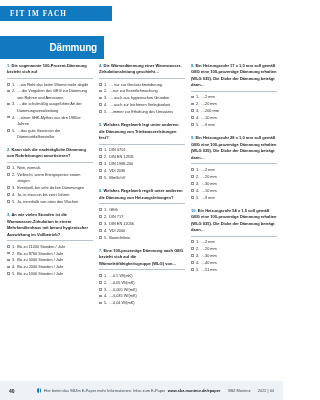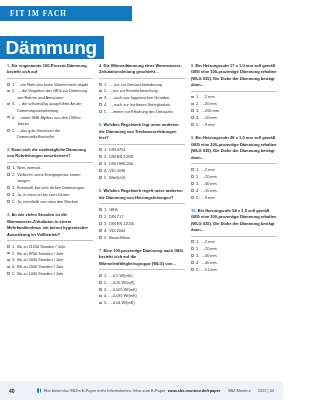--- a/index.html
+++ b/index.html
@@ -9,21 +9,21 @@
     background:#ffffff;
     position:relative;
     overflow:hidden;
     color:#1a1a1a;
   }
   .page { position:relative; width:283px; height:400px; background:#fff; }
 
   
   .kicker-bar {
     position:absolute; left:0; top:6px;
-    width:132px; height:15px;
+    width:112px; height:15px;
     background:#1079c0;
     display:flex; align-items:center;
   }
   .kicker-text {
     color:#ffffff;
     font-family:"Liberation Serif", serif;
     font-weight:bold;
     font-size:7.2px;
     letter-spacing:1.1px;
     padding-left:10px;
@@ -32,21 +32,21 @@
 
   .title-bar {
     position:absolute; left:0; top:36px;
     width:104px; height:23px;
     background:#1079c0;
     display:flex; align-items:center; justify-content:flex-end;
   }
   .title-text {
     color:#ffffff;
     font-weight:bold;
-    font-size:19px;
+    font-size:10px;
     letter-spacing:-0.2px;
     padding-right:7px;
     white-space:nowrap;
   }
 
   
   .cols {
     position:absolute;
     left:7px; top:63px;
     width:270px; height:312px;

